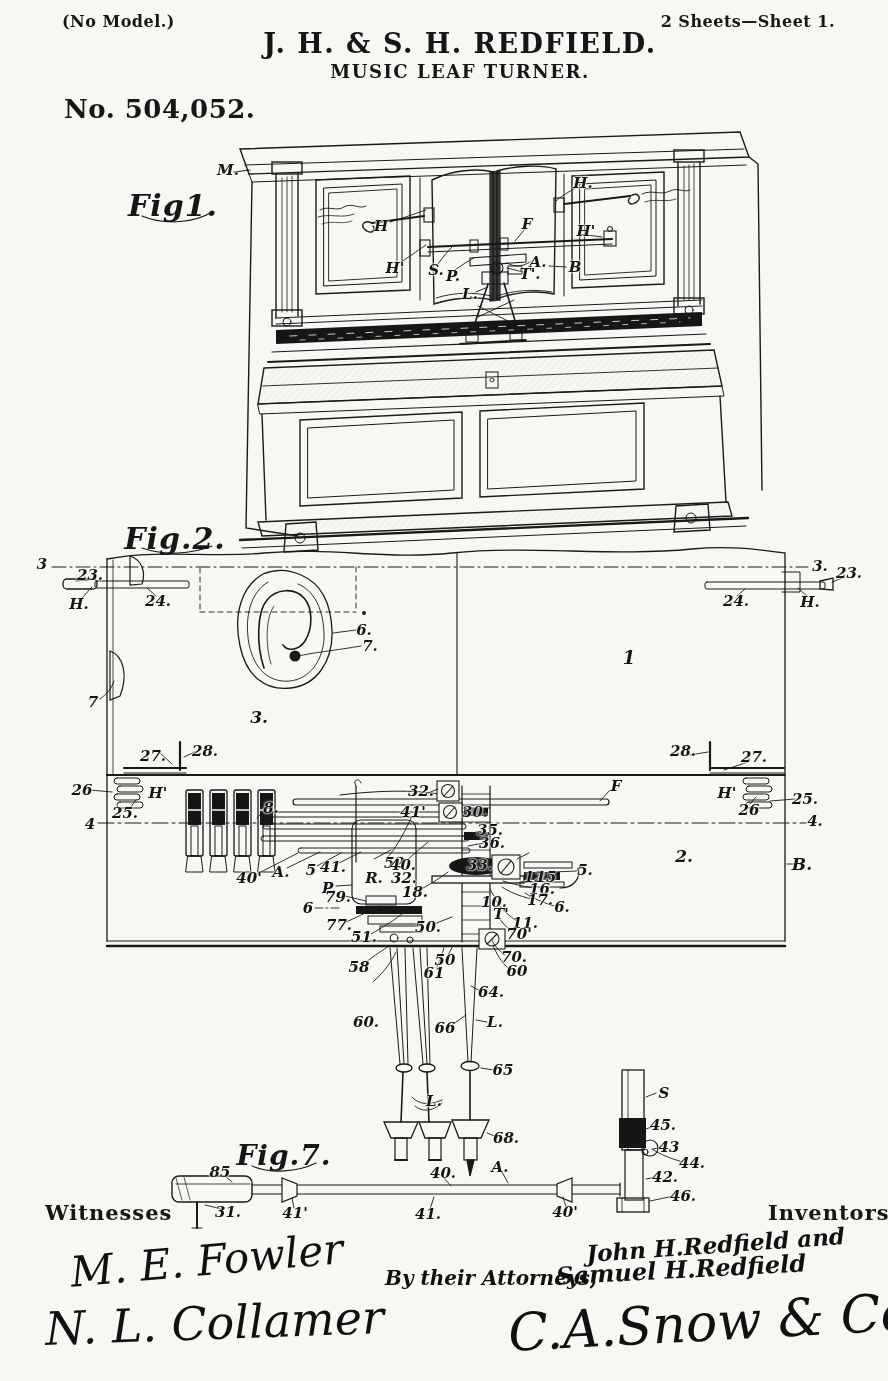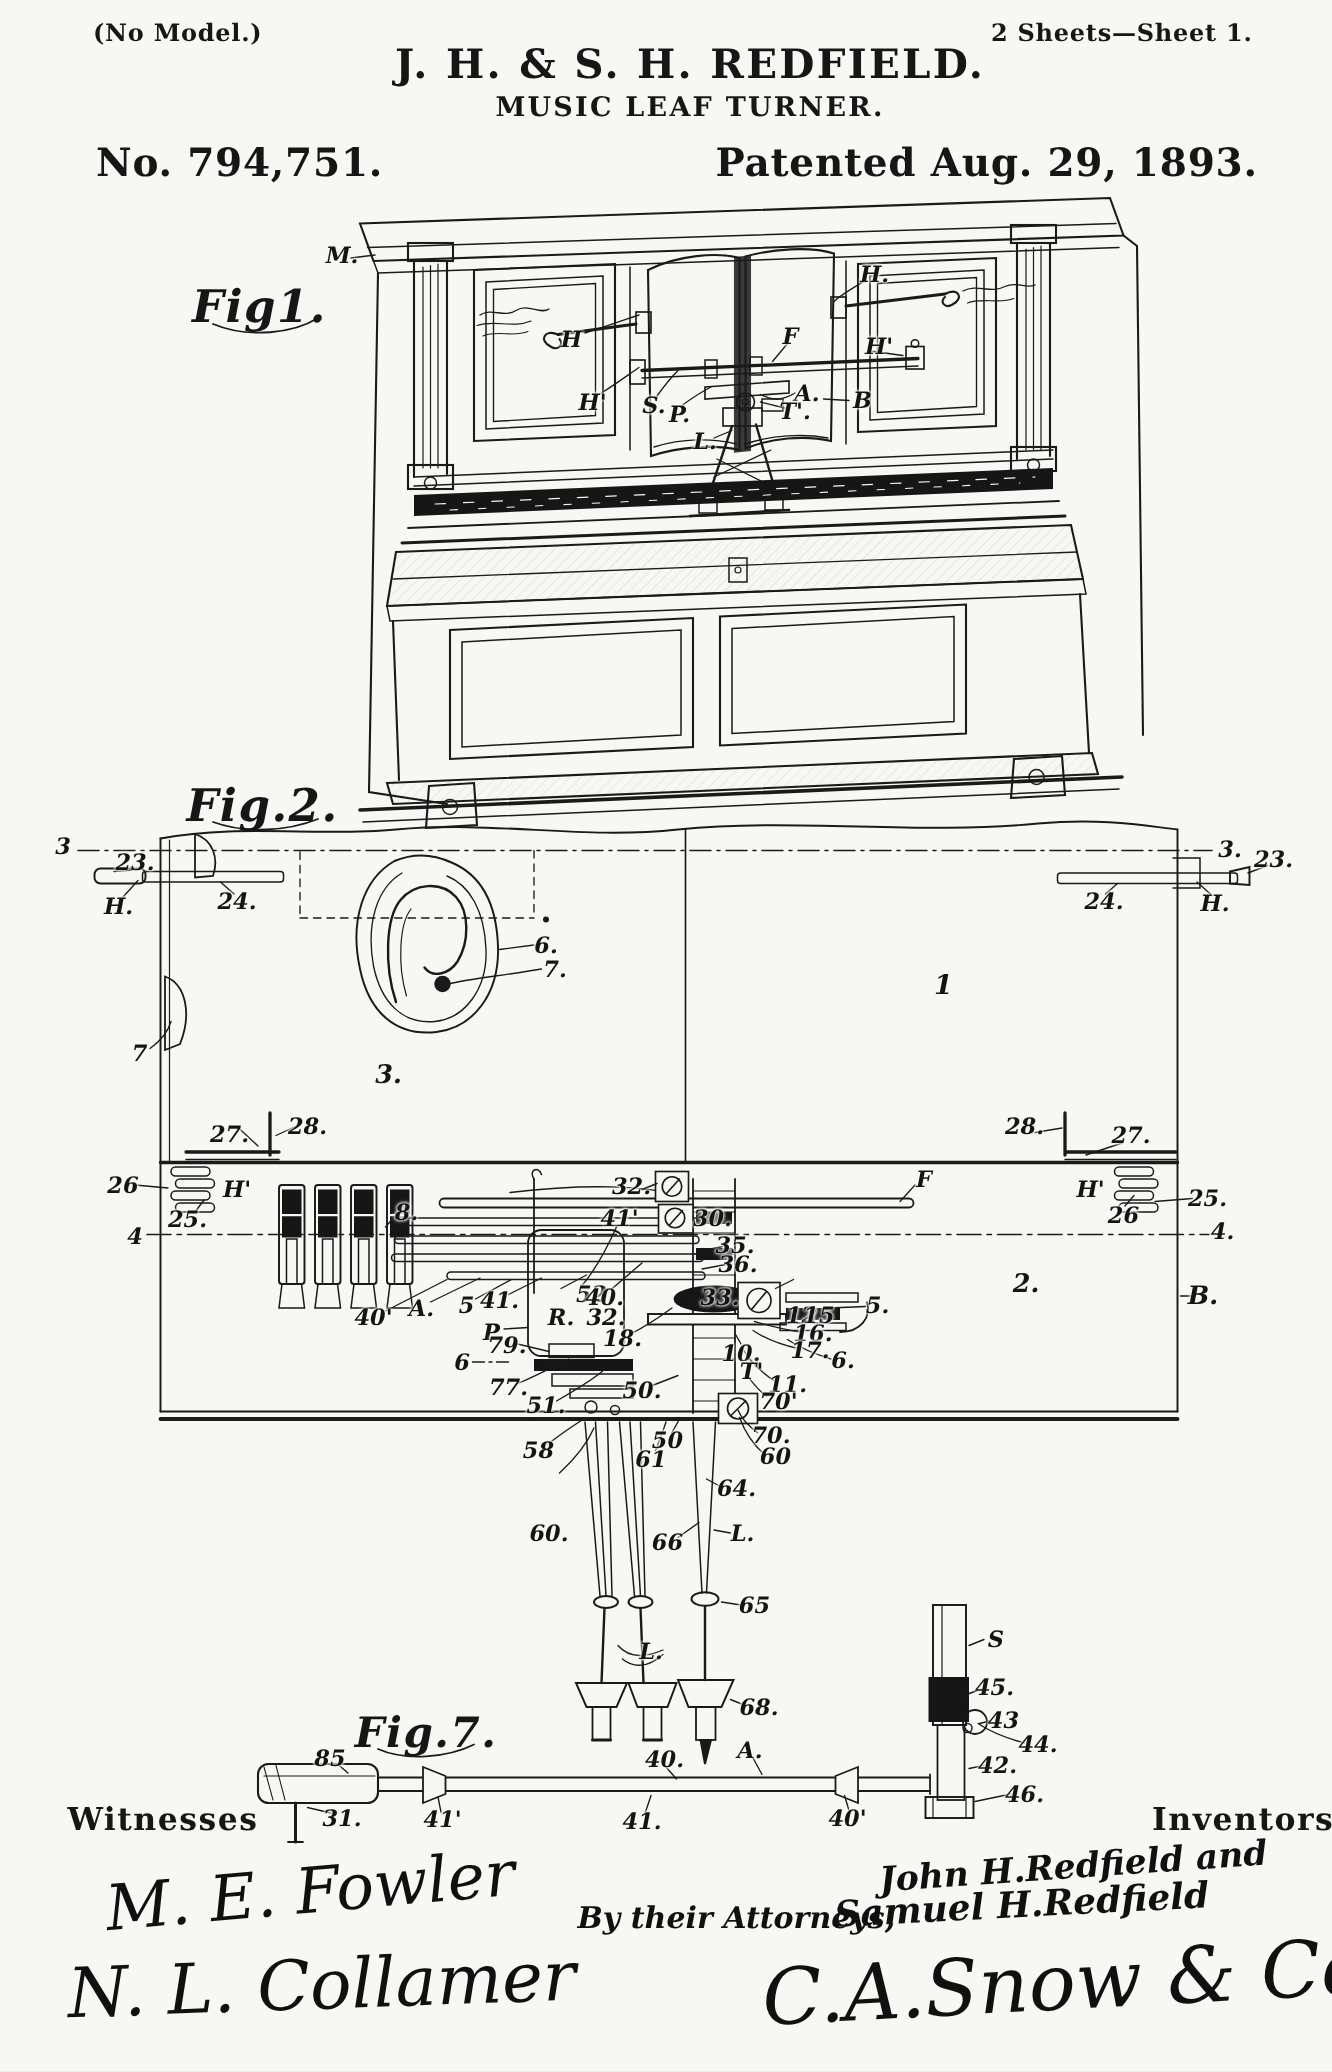--- a/index.html
+++ b/index.html
@@ -30,22 +30,21 @@
 </style>
 </head>
 <body>
 
 <div id="page">
 
   <div class="txt h-small" style="left:62px;top:12px">(No Model.)</div>
   <div class="txt h-small" style="right:53px;top:12px">2 Sheets—Sheet 1.</div>
   <div class="txt h-sub center" style="top:61px">MUSIC LEAF TURNER.</div>
   <div class="txt h-title center" style="top:28px">J. H. &amp; S. H. REDFIELD.</div>
-  <div class="txt h-num" style="left:64px;top:94px">No. 794,751.</div>
-  <div class="txt h-num" style="left:477px;top:94px">Patented Aug. 29, 1893.</div>
+  <div class="txt h-num" style="left:64px;top:94px">No. 504,052.</div>
 
   <div class="fig-caption" style="left:173px;top:205px">Fig1.</div>
   <div class="fig-caption" style="left:175px;top:538px">Fig.2.</div>
   <div class="fig-caption" style="left:284px;top:1155px;font-size:28px">Fig.7.</div>
 
   <svg id="art" width="888" height="1381" viewBox="0 0 888 1381">
     <defs>
       <pattern id="h45" width="5" height="5" patternUnits="userSpaceOnUse" patternTransform="rotate(45)">
         <line x1="0" y1="0" x2="0" y2="5" stroke="#1a1a1a" stroke-width="0.7"></line>
       </pattern>

